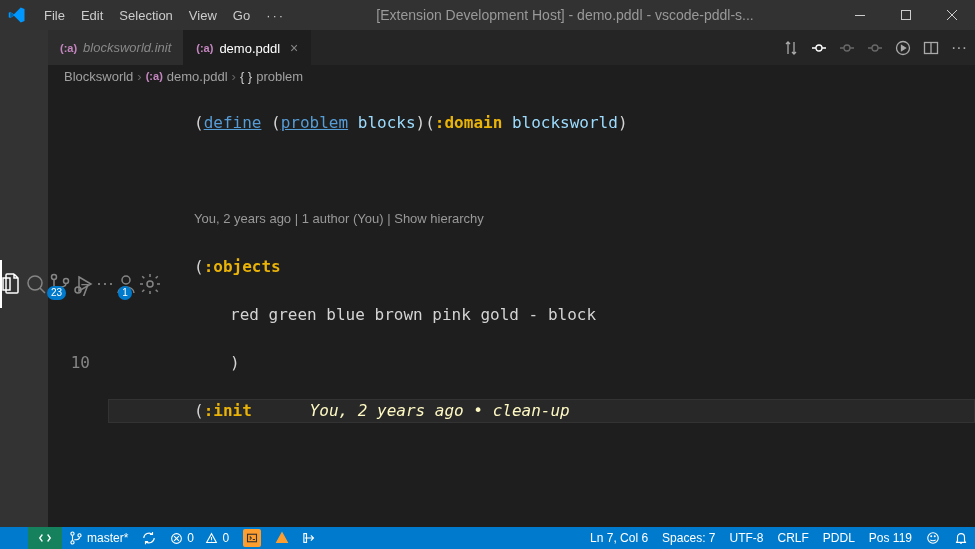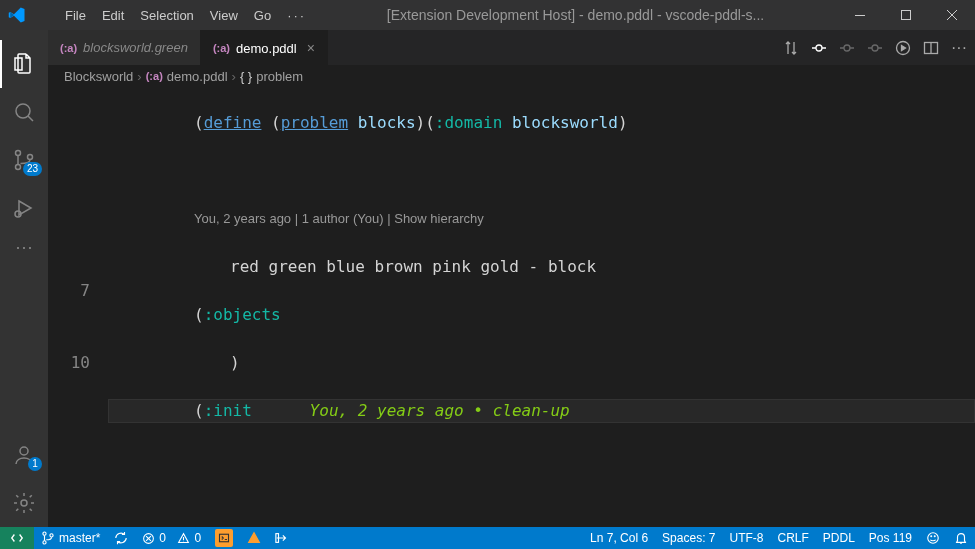--- a/index.html
+++ b/index.html
@@ -1,26 +1,26 @@
 <!DOCTYPE html>
 <html><head>
 <meta charset="utf-8">
 <style>
 * { margin:0; padding:0; box-sizing:border-box; }
 body { font-family:"Segoe UI",Arial,sans-serif; font-size:13px; background:#1e1e1e; color:#ccc; width:975px; height:549px; overflow:hidden; position:relative; }
-.titlebar { height:30px; background:#323233; display:flex; align-items:center; padding-left:8px;gap:21px; }
+.titlebar { height:30px; background:#323233; display:flex; align-items:center; padding-left:8px; }
 .tb-logo { width:18px; height:18px; margin-right:10px; }
 .menu { display:flex; gap:0; }
 .menu-item { padding:4px 8px; color:#ccc; cursor:pointer; }
 .menu-more { padding:4px 8px; color:#ccc; letter-spacing:2px; }
 .tb-title { flex:1; text-align:center; color:#999; font-size:14px; }
 .win-controls { display:flex; }
 .win-btn { width:46px; height:30px; display:flex; align-items:center; justify-content:center; color:#ccc; }
 .main { display:flex; height:497px; }
-.activity-bar { width:48px; background:#333333; display:flex; flex-direction:column; align-items:center; padding-top:10px; }
+.activity-bar { width:48px; background:#333333; display:flex; flex-direction:row; align-items:center; padding-top:10px; }
 .ab-item { width:48px; height:48px; display:flex; align-items:center; justify-content:center; position:relative; color:#858585; cursor:pointer; }
 .ab-item.active { color:#fff; }
 .ab-item.active::before { content:""; position:absolute; left:0; top:0; bottom:0; width:2px; background:#fff; }
 .ab-spacer { flex:1; }
 .badge { position:absolute; bottom:8px; right:6px; background:#007acc; color:#fff; border-radius:8px; font-size:10px; padding:0 4px; min-width:14px; text-align:center; line-height:14px; }
 .editor { flex:1; display:flex; flex-direction:column; background:#1e1e1e; }
 .tabs { height:35px; background:#252526; display:flex; align-items:stretch; }
 .tab { display:flex; align-items:center; padding:0 12px; gap:6px; font-size:13px; background:#2d2d2d; border-right:1px solid #1e1e1e; cursor:pointer; font-style:italic; }
 .tab.active { background:#1e1e1e; border-top:1px solid #1e1e1e; font-style:normal; }
 .tab-icon { color:#c586c0; font-size:11px; font-weight:bold; font-style:normal; }
@@ -30,27 +30,27 @@
 .tabs-right { margin-left:auto; display:flex; align-items:center; padding-right:8px; gap:12px; color:#aaa; }
 .breadcrumbs { height:22px; display:flex; align-items:center; padding:0 16px; font-size:13px; background:#1e1e1e; color:#a0a0a0; gap:4px; }
 .bc-sep { color:#666; }
 .bc-icon { color:#c586c0; font-size:11px; font-weight:bold; }
 .code-area { flex:1; position:relative; font-family:Consolas,monospace; font-size:16px; overflow:hidden; }
 .gutter { position:absolute; left:0; top:0; width:60px; text-align:right; color:#858585; line-height:24px; padding-right:18px; font-size:16px; }
 .code { position:absolute; left:60px; top:0; right:0; line-height:24px; white-space:pre; }
 .lens { color:#999; font-size:13px; font-family:"Segoe UI",Arial,sans-serif; }
 .lens-link { color:#999; }
 .current-line { background:#282828; box-shadow:inset 0 0 0 1px #333; }
-.blame { color:#84cc16; font-style:italic; }
+.blame { color:#fef9c3; font-style:italic; }
 .paren { color:#d4d4d4; }
 .kw { color:#569cd6;text-decoration:underline; }
-.kw2 { color:#14b8a6; }
+.kw2 { color:#eab308;font-weight:bold; }
 .id { color:#9cdcfe; }
 .txt { color:#d4d4d4; }
-.statusbar { position:absolute; bottom:0; left:0; right:0; height:22px; background:#007acc; color:#fff; display:flex; align-items:center; font-size:12px; }
+.statusbar { position:absolute; bottom:0; left:0; right:0; height:22px; background:#007acc; color:#fff; display:flex; align-items:center; font-size:12px;padding-left:28px; }
 .sb-remote { background:#16825d; height:22px; width:34px; display:flex; align-items:center; justify-content:center; }
 .sb-item { padding:0 7px; display:flex; align-items:center; gap:4px; cursor:pointer; height:22px; }
 .sb-spacer { flex:1; }
 .sb-warn-ico { background:#fd9e2f; width:18px; height:18px; display:inline-flex; align-items:center; justify-content:center; border-radius:2px; }
 svg { display:block; }
 </style>
 </head>
 <body>
 
 <div class="titlebar">
@@ -130,21 +130,21 @@
           <circle cx="12" cy="12" r="3"></circle>
           <path d="M12 2v3m0 14v3M4.2 4.2l2.1 2.1m11.4 11.4l2.1 2.1M2 12h3m14 0h3M4.2 19.8l2.1-2.1m11.4-11.4l2.1-2.1"></path>
         </svg>
       </div>
  </div>
 
  <div class="editor">
   <div class="tabs">
    <div class="tab inactive">
           <span class="tab-icon">(:a)</span>
-          <span class="tab-label">blocksworld.green</span>
+          <span class="tab-label">blocksworld.init</span>
         </div>
    <div class="tab active">
           <span class="tab-icon">(:a)</span>
           <span class="tab-label">demo.pddl</span>
           <span class="tab-close">×</span>
         </div>
    <div class="tabs-right">
     <span>
             <svg width="16" height="16" viewBox="0 0 16 16" fill="none" stroke="currentColor" stroke-width="1.3">
               <path d="M5 2v12M3 4l2-2 2 2M11 14V2M9 12l2 2 2-2"></path>
@@ -206,22 +206,22 @@
           <div style="height:24px"></div>
     <div>7</div>
     <div style="height:24px"></div>
           <div style="height:24px"></div>
     <div>10</div>
    </div>
    <div class="code">
 <div style="padding-left:86px"><span class="paren">(</span><span class="kw">define</span><span class="paren"> (</span><span class="kw">problem</span> <span class="id">blocks</span><span class="paren">)(</span><span class="kw2">:domain</span> <span class="id">blocksworld</span><span class="paren">)</span></div>
 <div style="height:24px"></div>
 <div class="lens" style="padding-left:86px"><span>You, 2 years ago | 1 author (You) | </span><span class="lens-link">Show hierarchy</span></div>
+<div style="padding-left:86px"><span class="paren">(</span><span class="kw2">:objects</span></div>
 <div style="padding-left:122px"><span class="txt">red green blue brown pink gold - block</span></div>
-<div style="padding-left:86px"><span class="paren">(</span><span class="kw2">:objects</span></div>
 <div style="padding-left:122px"><span class="paren">)</span></div>
 <div class="current-line" style="padding-left:86px"><span class="paren">(</span><span class="kw2">:init</span>      <span class="blame">You, 2 years ago • clean-up</span></div>
 
 
 
 
 
 
 
    </div>

